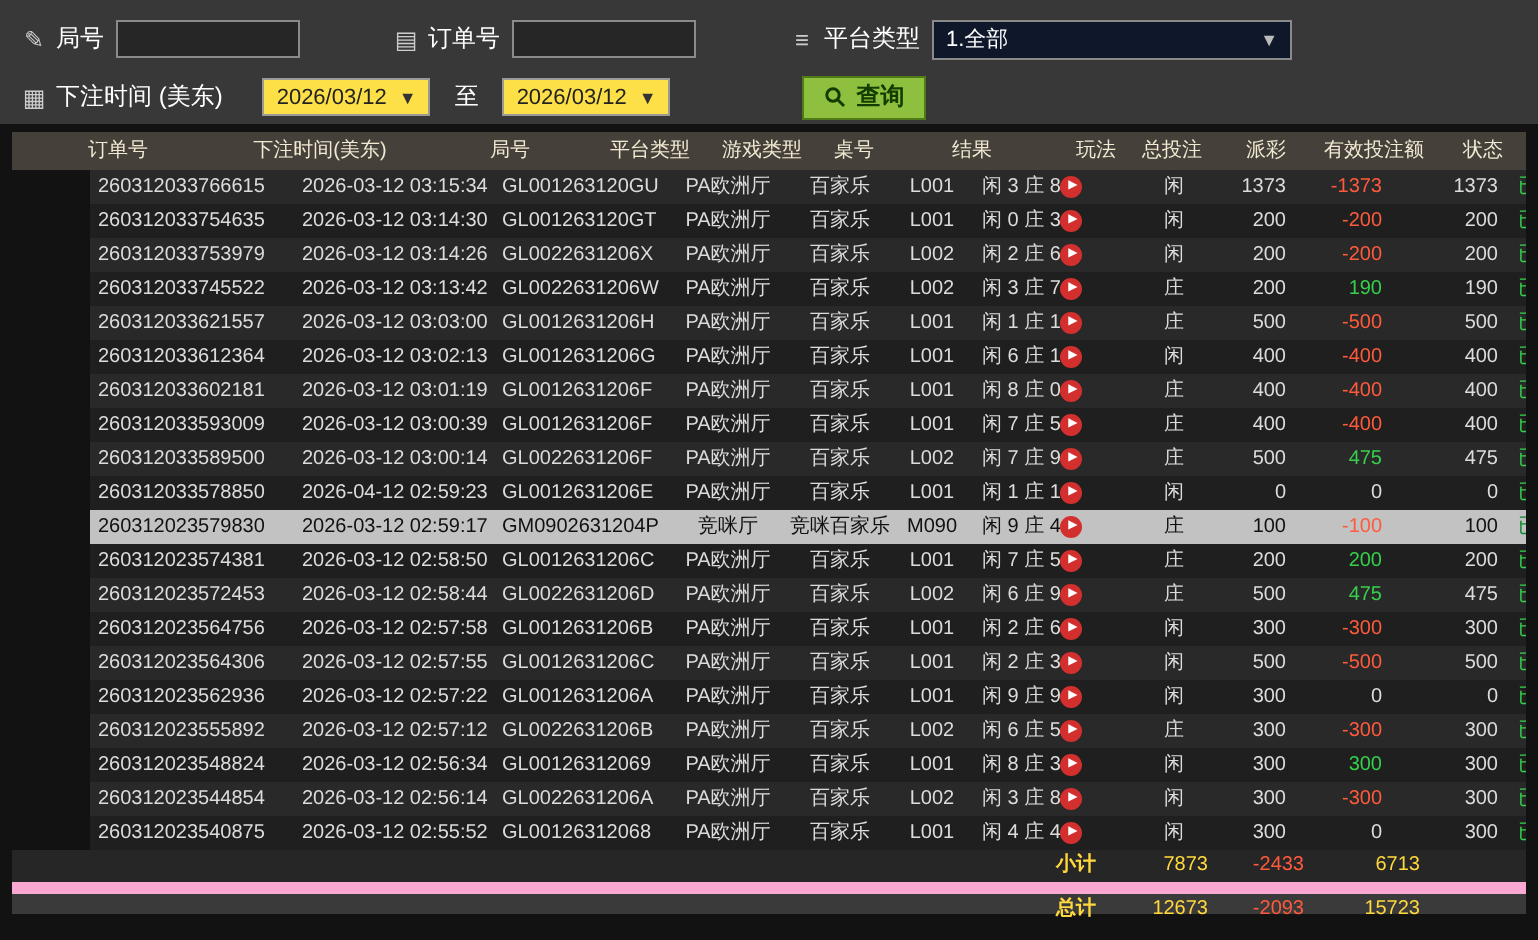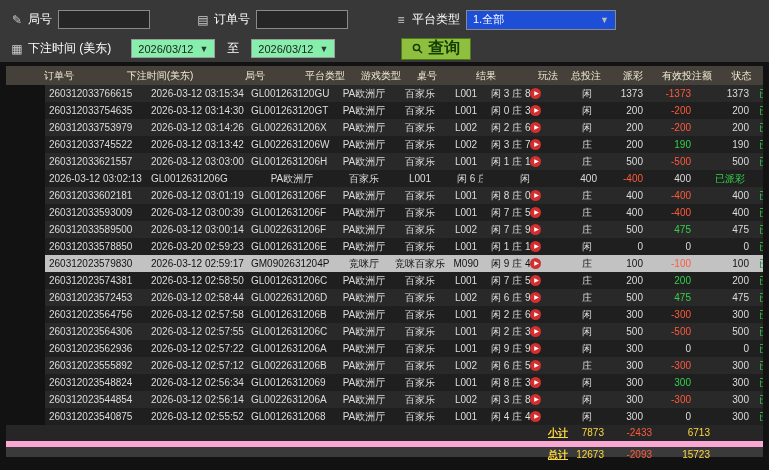--- a/index.html
+++ b/index.html
@@ -14,34 +14,34 @@
   .topbar { background:#383838; padding:7px 10px 6px; height:62px; }
   .frow { display:flex; align-items:center; height:25px; }
   .ficon { color:#cccccc; font-size:12px; width:14px; text-align:center; }
   .flabel { color:#ffffff; font-size:12px; margin:0 6px 0 4px; white-space:nowrap; }
   .tinput {
     background:#262626; border:1px solid #8a8a8a; height:19px; width:92px;
     color:#fff; font-size:11px; padding:0 4px;
   }
   .gap-lg { margin-left:46px; }
   .select {
-    background:#1d4ed8; border:1px solid #8a8a8a; height:20px; width:150px;
+    background:#0f172a; border:1px solid #8a8a8a; height:20px; width:180px;
     color:#fff; font-size:11px; display:flex; justify-content:space-between;
     align-items:center; padding:0 6px; cursor:pointer;
   }
   .select .arr { color:#bbb; font-size:9px; }
   .datebox {
-    background:#86efac; border:1px solid #9a9a9a; color:#222; font-size:11px;
+    background:#fde047; border:1px solid #9a9a9a; color:#222; font-size:11px;
     height:19px; display:flex; align-items:center; padding:0 6px; gap:6px; cursor:pointer;
   }
   .datebox .arr { font-size:9px; color:#333; }
   .tolabel { color:#fff; font-size:12px; margin:0 12px; }
   .querybtn {
     margin-left:66px; background:#8fbf3f; border:1px solid #4e7a18; color:#123c00;
-    font-size:16px; font-weight:bold; height:22px; display:flex; align-items:center;
+    font-size:12px; font-weight:bold; height:22px; display:flex; align-items:center;
     gap:5px; padding:0 10px; cursor:pointer;
   }
   
   .table { margin:4px 6px 0 6px; }
   .grid {
     display:grid;
     grid-template-columns:102px 100px 90px 54px 58px 34px 84px 40px 46px 48px 58px 1fr;
     align-items:center;
   }
   .thead { background:#45413a; height:19px; }
@@ -67,21 +67,21 @@
   .zero { color:#dcdcdc !important; }
   .status { color:#35d04b !important; }
   .selected { background:#c2c2c2 !important; }
   .selected .cell { color:#111; }
   .selected .status { color:#0a8a2e !important; }
   
   .foot { height:16px; font-size:10px; }
   .foot .cell { line-height:16px; white-space:nowrap; }
   .subtotal { background:#262626; }
   .total { background:#3a3a3a; border-top:6px solid #f9a8d4; }
-  .flab { grid-column:8; text-align:right; color:#ffd83d; font-weight:bold;text-decoration:underline; }
+  .flab { grid-column:8; text-align:left; color:#ffd83d; font-weight:bold; }
   .fv1 { grid-column:9; }
   .fv2 { grid-column:10; }
   .fv3 { grid-column:11; }
   .fv1,.fv2,.fv3 { text-align:right; padding-right:10px; }
   .yellow { color:#ffd83d; font-weight:normal; }
   .magwrap { display:flex; align-items:center; }
 </style>
 </head>
 <body>
 
@@ -219,20 +219,21 @@
           <span>闲 1 庄 1</span>
           <span class="playbtn">▶</span>
         </div>
         <div class="cell c7">庄</div>
         <div class="cell c8">500</div>
         <div class="cell c9 neg">-500</div>
         <div class="cell c10">500</div>
         <div class="cell c11 status">已派彩</div>
       </div>
       <div class="grid trow">
+        <div class="cell c0">260312033612364</div>
         <div class="cell c1">2026-03-12 03:02:13</div>
         <div class="cell c2">GL0012631206G</div>
         <div class="cell c3">PA欧洲厅</div>
         <div class="cell c4">百家乐</div>
         <div class="cell c5">L001</div>
         <div class="cell c6">
           <span>闲 6 庄 1</span>
           <span class="playbtn">▶</span>
         </div>
         <div class="cell c7">闲</div>
@@ -287,21 +288,21 @@
           <span class="playbtn">▶</span>
         </div>
         <div class="cell c7">庄</div>
         <div class="cell c8">500</div>
         <div class="cell c9 pos">475</div>
         <div class="cell c10">475</div>
         <div class="cell c11 status">已派彩</div>
       </div>
       <div class="grid trow">
         <div class="cell c0">260312033578850</div>
-        <div class="cell c1">2026-03-20 02:59:23</div>
+        <div class="cell c1">2026-04-12 02:59:23</div>
         <div class="cell c2">GL0012631206E</div>
         <div class="cell c3">PA欧洲厅</div>
         <div class="cell c4">百家乐</div>
         <div class="cell c5">L001</div>
         <div class="cell c6">
           <span>闲 1 庄 1</span>
           <span class="playbtn">▶</span>
         </div>
         <div class="cell c7">闲</div>
         <div class="cell c8">0</div>

